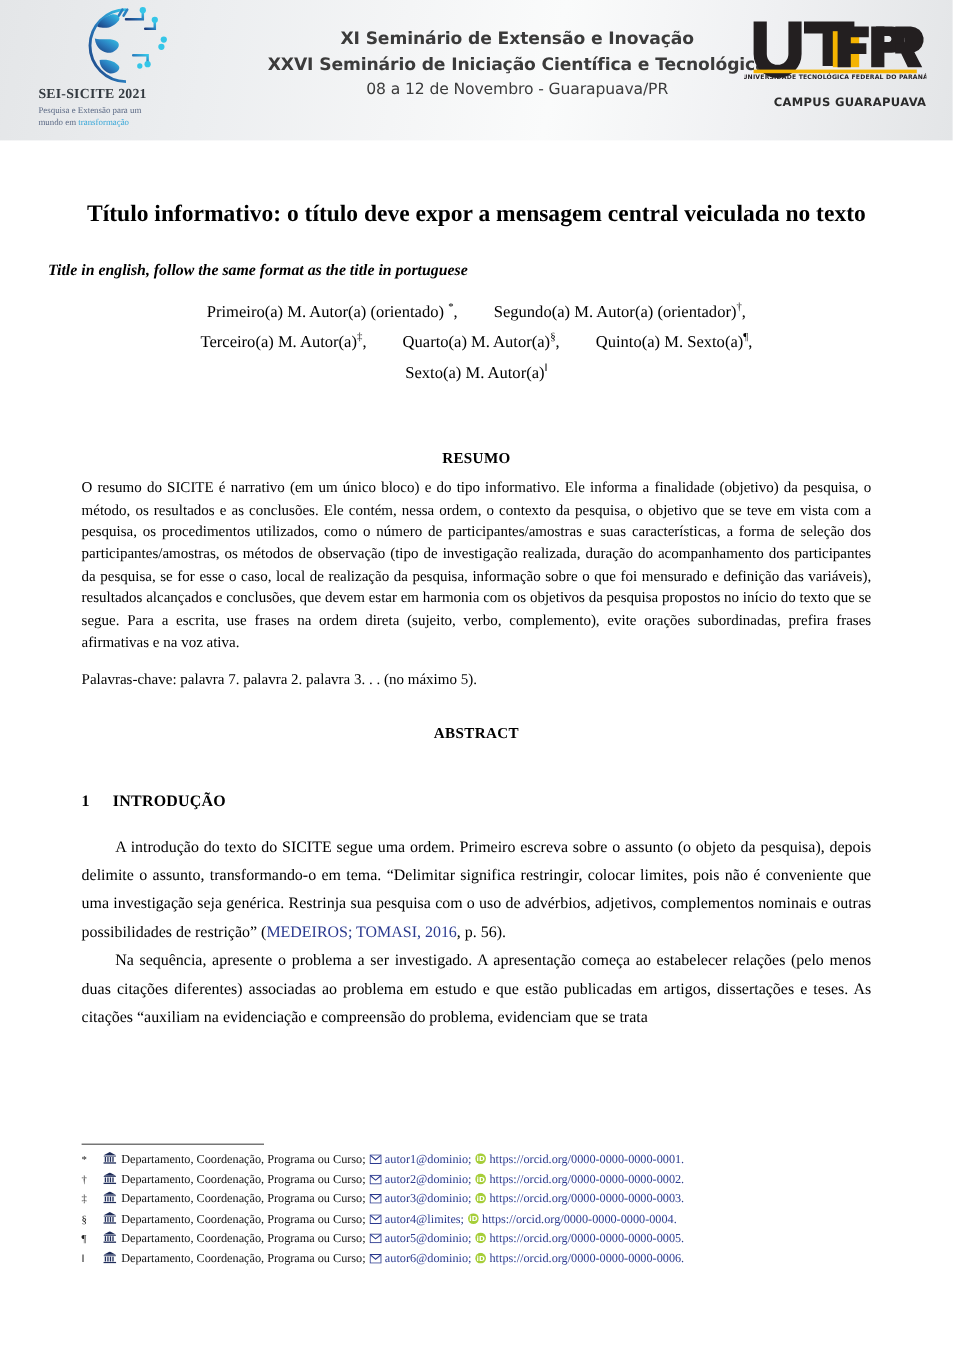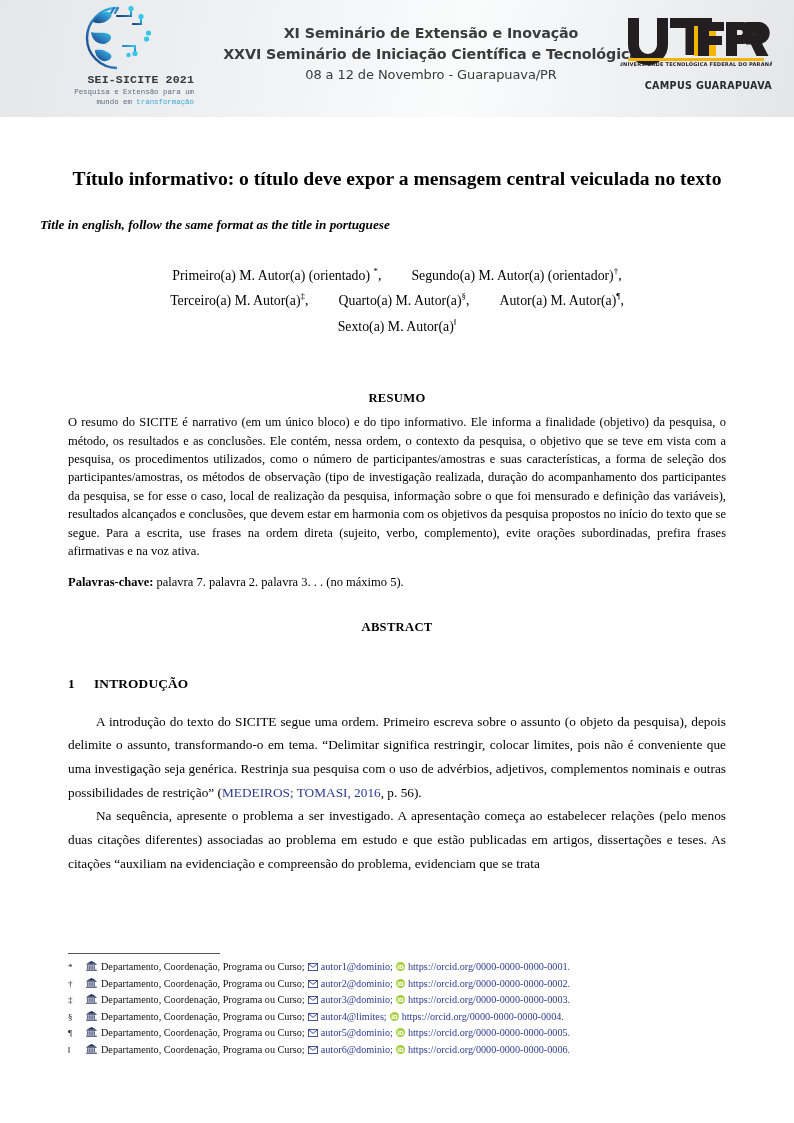--- a/index.html
+++ b/index.html
@@ -23,25 +23,25 @@
     top: 0;
     width: 794px;
     height: 117px;
     background: linear-gradient(100deg, #e4e6e8 0%, #eceef0 22%, #f4f5f6 42%, #fafbfb 58%, #f0f1f3 78%, #e3e5e7 100%);
     overflow: hidden;
   }
 
   
   .sei-logo {
     position: absolute;
-    left: 44px;
+    left: 32px;
     top: 4px;
     width: 150px;
-    text-align: right;
-    font-family: Liberation Mono, monospace;
+    text-align: left;
+    font-family: Liberation Serif, serif;
   }
   .sei-globe { width: 150px; height: 68px; display: block; }
   .sei-title {
     font-size: 11.5px;
     font-weight: 600;
     letter-spacing: .2px;
     color: #333a40;
     margin-top: 1px;
   }
   .sei-tag {
@@ -113,21 +113,21 @@
     line-height: 1.62;
   }
   .subtitle {
     margin: 22px 40px 0 40px;
     font-size: 13.2px;
     font-weight: bold;
     font-style: italic;
   }
 
   .authors {
-    margin: 30px 46px 0 46px;
+    margin: 14px 46px 0 46px;
     text-align: center;
     font-size: 13.8px;
     line-height: 1.85;
   }
   .authors .gap { display: inline-block; width: 30px; }
   .authors sup { font-size: 9px; vertical-align: super; }
 
   .sec-center {
     text-align: center;
     font-weight: bold;
@@ -138,21 +138,21 @@
     font-size: 12.5px;
     line-height: 1.47;
     text-align: justify;
     margin-top: 7px;
   }
   .kw-line {
     font-size: 12.5px;
     line-height: 1.47;
     margin-top: 13px;
   }
-  .kw-line b { font-weight: bold; }
+  .kw-line b { font-weight: normal; }
 
   .resumo-block { margin-top: 52px; }
   .abstract-block { margin-top: 28px; }
   .abstract-block .abs-body { margin-top: 8px; }
 
   .sec-num {
     margin-top: 41px;
     font-size: 13.3px;
     font-weight: bold;
     letter-spacing: .2px;
@@ -302,21 +302,21 @@
   </div>
 </div>
 
 <div class="page">
 
   <div class="title">Título informativo: o título deve expor a mensagem central veiculada no texto</div>
   <div class="subtitle">Title in english, follow the same format as the title in portuguese</div>
 
   <div class="authors">
     <span><span>Primeiro(a) M. Autor(a) (orientado)</span> <sup>*</sup><span>,</span></span><span class="gap"></span><span><span>Segundo(a) M. Autor(a) (orientador)</span><sup>†</sup><span>,</span></span><br>
-    <span><span>Terceiro(a) M. Autor(a)</span><sup>‡</sup><span>,</span></span><span class="gap"></span><span><span>Quarto(a) M. Autor(a)</span><sup>§</sup><span>,</span></span><span class="gap"></span><span><span>Autor(a) M. Autor(a)</span><sup>¶</sup><span>,</span></span><br>
+    <span><span>Terceiro(a) M. Autor(a)</span><sup>‡</sup><span>,</span></span><span class="gap"></span><span><span>Quarto(a) M. Autor(a)</span><sup>§</sup><span>,</span></span><span class="gap"></span><span><span>Quinto(a) M. Sexto(a)</span><sup>¶</sup><span>,</span></span><br>
     <span><span>Sexto(a) M. Autor(a)</span><sup>‖</sup></span>
   </div>
 
   <div class="inner">
 
     <div class="resumo-block">
       <div class="sec-center">RESUMO</div>
       <div class="abs-body">O resumo do SICITE é narrativo (em um único bloco) e do tipo informativo. Ele informa a finalidade (objetivo) da pesquisa, o método, os resultados e as conclusões. Ele contém, nessa ordem, o contexto da pesquisa, o objetivo que se teve em vista com a pesquisa, os procedimentos utilizados, como o número de participantes/amostras e suas características, a forma de seleção dos participantes/amostras, os métodos de observação (tipo de investigação realizada, duração do acompanhamento dos participantes da pesquisa, se for esse o caso, local de realização da pesquisa, informação sobre o que foi mensurado e definição das variáveis), resultados alcançados e conclusões, que devem estar em harmonia com os objetivos da pesquisa propostos no início do texto que se segue. Para a escrita, use frases na ordem direta (sujeito, verbo, complemento), evite orações subordinadas, prefira frases afirmativas e na voz ativa.</div>
       <div class="kw-line">
         <b>Palavras-chave:</b>

